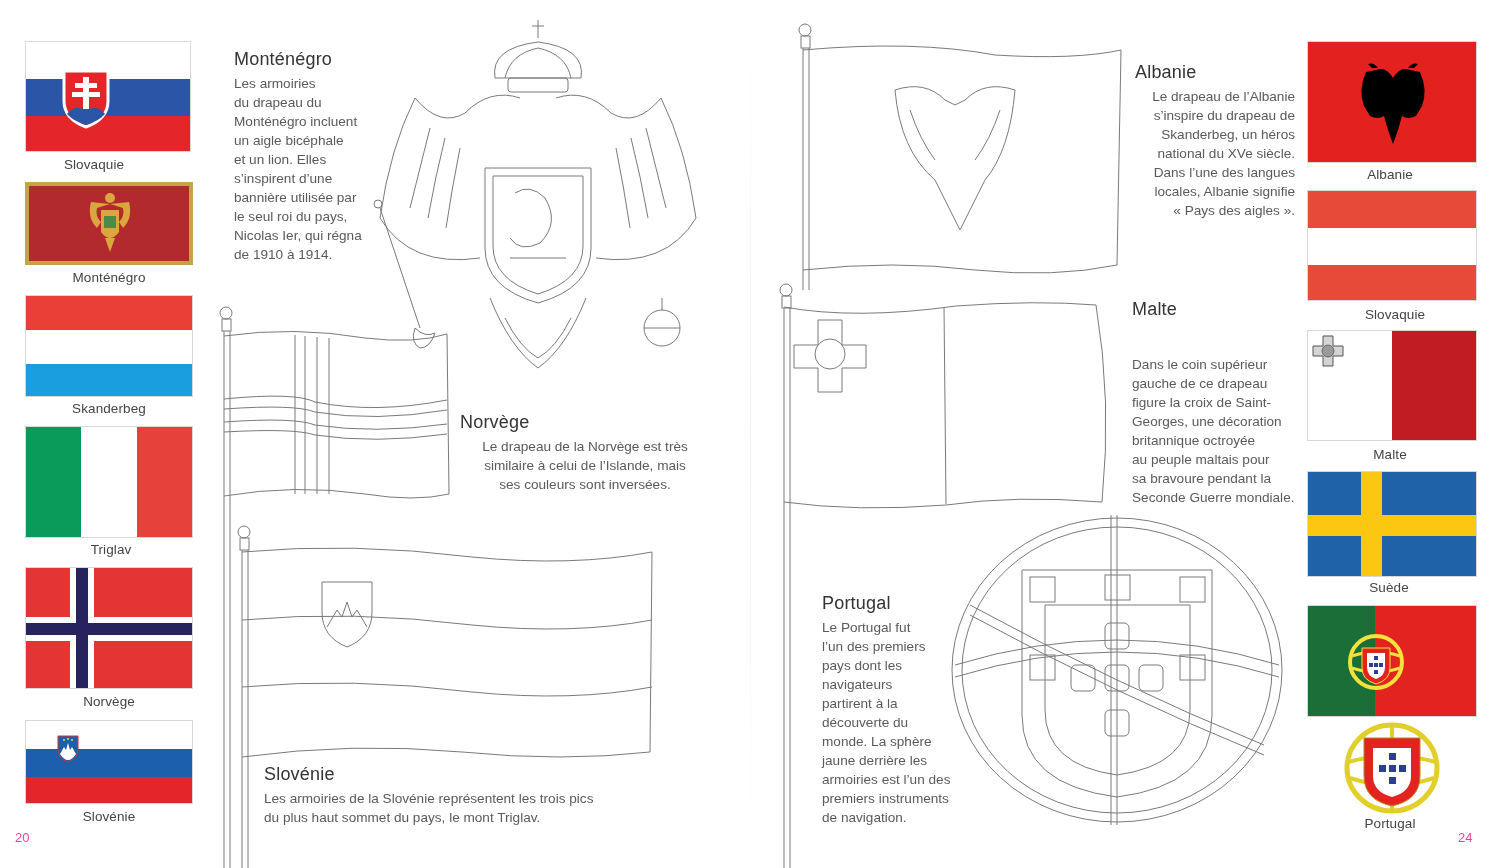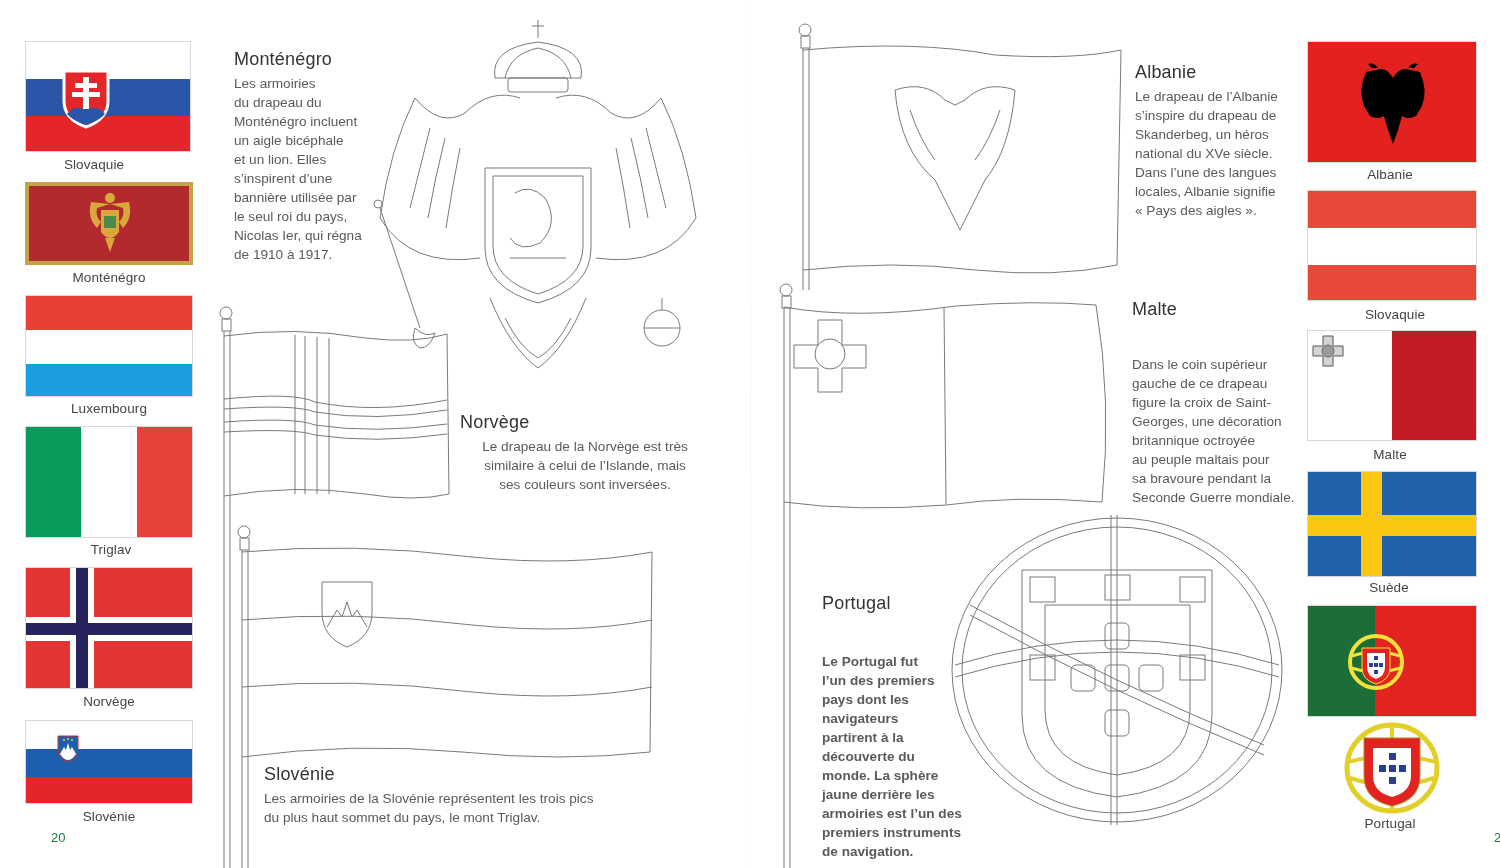--- a/index.html
+++ b/index.html
@@ -3,21 +3,21 @@
 <meta charset="utf-8">
 <style>
   html,body{margin:0;padding:0;}
   body{width:1500px;height:868px;background:#ffffff;position:relative;overflow:hidden;
        font-family:"Liberation Sans","DejaVu Sans",sans-serif;color:#4a4a4a;}
   .abs{position:absolute;}
   .flag{position:absolute;box-sizing:border-box;border:1px solid #d8d8d8;overflow:hidden;}
   .cap{position:absolute;font-size:13.5px;color:#444;text-align:center;letter-spacing:0.1px;}
   .title{position:absolute;font-size:18px;color:#333;font-weight:normal;letter-spacing:0.2px;}
   .body{position:absolute;font-size:13.6px;line-height:19px;color:#5a5a5a;white-space:pre-line;}
-  .pagenum{position:absolute;font-size:13px;color:#15803d;margin-left:36px;}
+  .pagenum{position:absolute;font-size:13px;color:#ec4899;}
   .gutter{position:absolute;left:750px;top:0;width:1px;height:868px;background:linear-gradient(#fff,#f2f2f2,#fff);}
   svg.line{position:absolute;overflow:visible;}
   svg.line *{fill:none;stroke:#7a7a7a;stroke-width:1;}
 </style>
 </head>
 <body>
 
 <div class="gutter"></div>
 
 <div class="flag" style="left:25px;top:41px;width:166px;height:111px;">
@@ -44,21 +44,21 @@
     <path d="M18 46 L23 60 L28 46Z" fill="#d9a73c"></path>
   </svg>
 </div>
 <div class="cap" style="left:25px;top:270px;width:168px;">Monténégro</div>
 
 <div class="flag" style="left:25px;top:295px;width:168px;height:102px;">
   <div style="height:34px;background:#ea3f36;"></div>
   <div style="height:34px;background:#fff;"></div>
   <div style="height:34px;background:#1b9ee0;"></div>
 </div>
-<div class="cap" style="left:25px;top:401px;width:168px;">Luxembourg</div>
+<div class="cap" style="left:25px;top:401px;width:168px;">Skanderbeg</div>
 
 <div class="flag" style="left:25px;top:426px;width:168px;height:112px;display:flex;">
   <div style="width:56px;background:#0a9a5a;"></div>
   <div style="width:56px;background:#fff;"></div>
   <div style="width:56px;background:#e7413b;"></div>
 </div>
 <div class="cap" style="left:25px;top:542px;width:172px;">Triglav</div>
 
 <div class="flag" style="left:25px;top:567px;width:168px;height:122px;background:#e53434;">
   <div class="abs" style="left:44px;top:0;width:24px;height:122px;background:#fff;"></div>
@@ -87,21 +87,21 @@
 <div class="title" style="left:234px;top:49px;">Monténégro</div>
 <div class="body" style="left:234px;top:74px;width:135px;">Les armoiries
 du drapeau du
 Monténégro incluent
 un aigle bicéphale
 et un lion. Elles
 s’inspirent d’une
 bannière utilisée par
 le seul roi du pays,
 Nicolas Ier, qui régna
-de 1910 à 1917.</div>
+de 1910 à 1914.</div>
 
 <svg class="line" style="left:370px;top:18px;" width="335" height="375" viewBox="0 0 335 375">
   <line x1="168" y1="2" x2="168" y2="20"></line>
     <line x1="162" y1="8" x2="174" y2="8"></line>
   <path d="M125 60 Q120 30 168 24 Q216 30 211 60 Z"></path>
   <path d="M135 60 Q140 36 168 30 Q196 36 201 60"></path>
   <rect x="138" y="60" width="60" height="14" rx="3"></rect>
   <path d="M150 80 Q120 70 95 95 Q70 110 45 80 Q20 130 10 200 Q40 250 110 240"></path>
   <path d="M186 80 Q216 70 241 95 Q266 110 291 80 Q316 130 326 200 Q296 250 226 240"></path>
   <path d="M60 110 Q50 150 40 190"></path>
@@ -164,21 +164,21 @@
   <circle cx="10" cy="10" r="6"></circle>
     <rect x="6" y="16" width="9" height="12"></rect>
   <line x1="8" y1="28" x2="8" y2="270"></line>
     <line x1="14" y1="28" x2="14" y2="270"></line>
   <path d="M8 30 Q120 20 200 35 Q280 40 326 30 L322 245 Q260 258 180 250 Q100 240 8 250"></path>
   <path d="M100 70 Q130 60 150 80 L160 85 L170 80 Q190 60 220 70 Q215 130 190 160 L165 210 L140 160 Q105 130 100 70Z"></path>
   <path d="M115 90 Q125 120 140 140"></path>
     <path d="M205 90 Q195 120 180 140"></path>
 </svg>
 <div class="title" style="left:1135px;top:62px;">Albanie</div>
-<div class="body" style="left:1135px;top:87px;width:160px;">Le drapeau de l’Albanie
+<div class="body" style="left:1135px;top:87px;width:160px;text-align:right;">Le drapeau de l’Albanie
 s’inspire du drapeau de
 Skanderbeg, un héros
 national du XVe siècle.
 Dans l’une des langues
 locales, Albanie signifie
 « Pays des aigles ».</div>
 
 <svg class="line" style="left:776px;top:280px;" width="330" height="588" viewBox="0 0 330 588">
   <circle cx="10" cy="10" r="6"></circle>
     <rect x="6" y="16" width="9" height="12"></rect>
@@ -215,21 +215,21 @@
     <rect x="230" y="62" width="25" height="25"></rect>
   <rect x="80" y="140" width="25" height="25"></rect>
     <rect x="230" y="140" width="25" height="25"></rect>
   <rect x="155" y="108" width="24" height="26" rx="5"></rect>
   <rect x="121" y="150" width="24" height="26" rx="5"></rect>
     <rect x="155" y="150" width="24" height="26" rx="5"></rect>
     <rect x="189" y="150" width="24" height="26" rx="5"></rect>
   <rect x="155" y="195" width="24" height="26" rx="5"></rect>
 </svg>
 <div class="title" style="left:822px;top:593px;">Portugal</div>
-<div class="body" style="left:822px;top:652px;width:140px;font-weight:bold;">Le Portugal fut
+<div class="body" style="left:822px;top:618px;width:140px;">Le Portugal fut
 l’un des premiers
 pays dont les
 navigateurs
 partirent à la
 découverte du
 monde. La sphère
 jaune derrière les
 armoiries est l’un des
 premiers instruments
 de navigation.</div>

